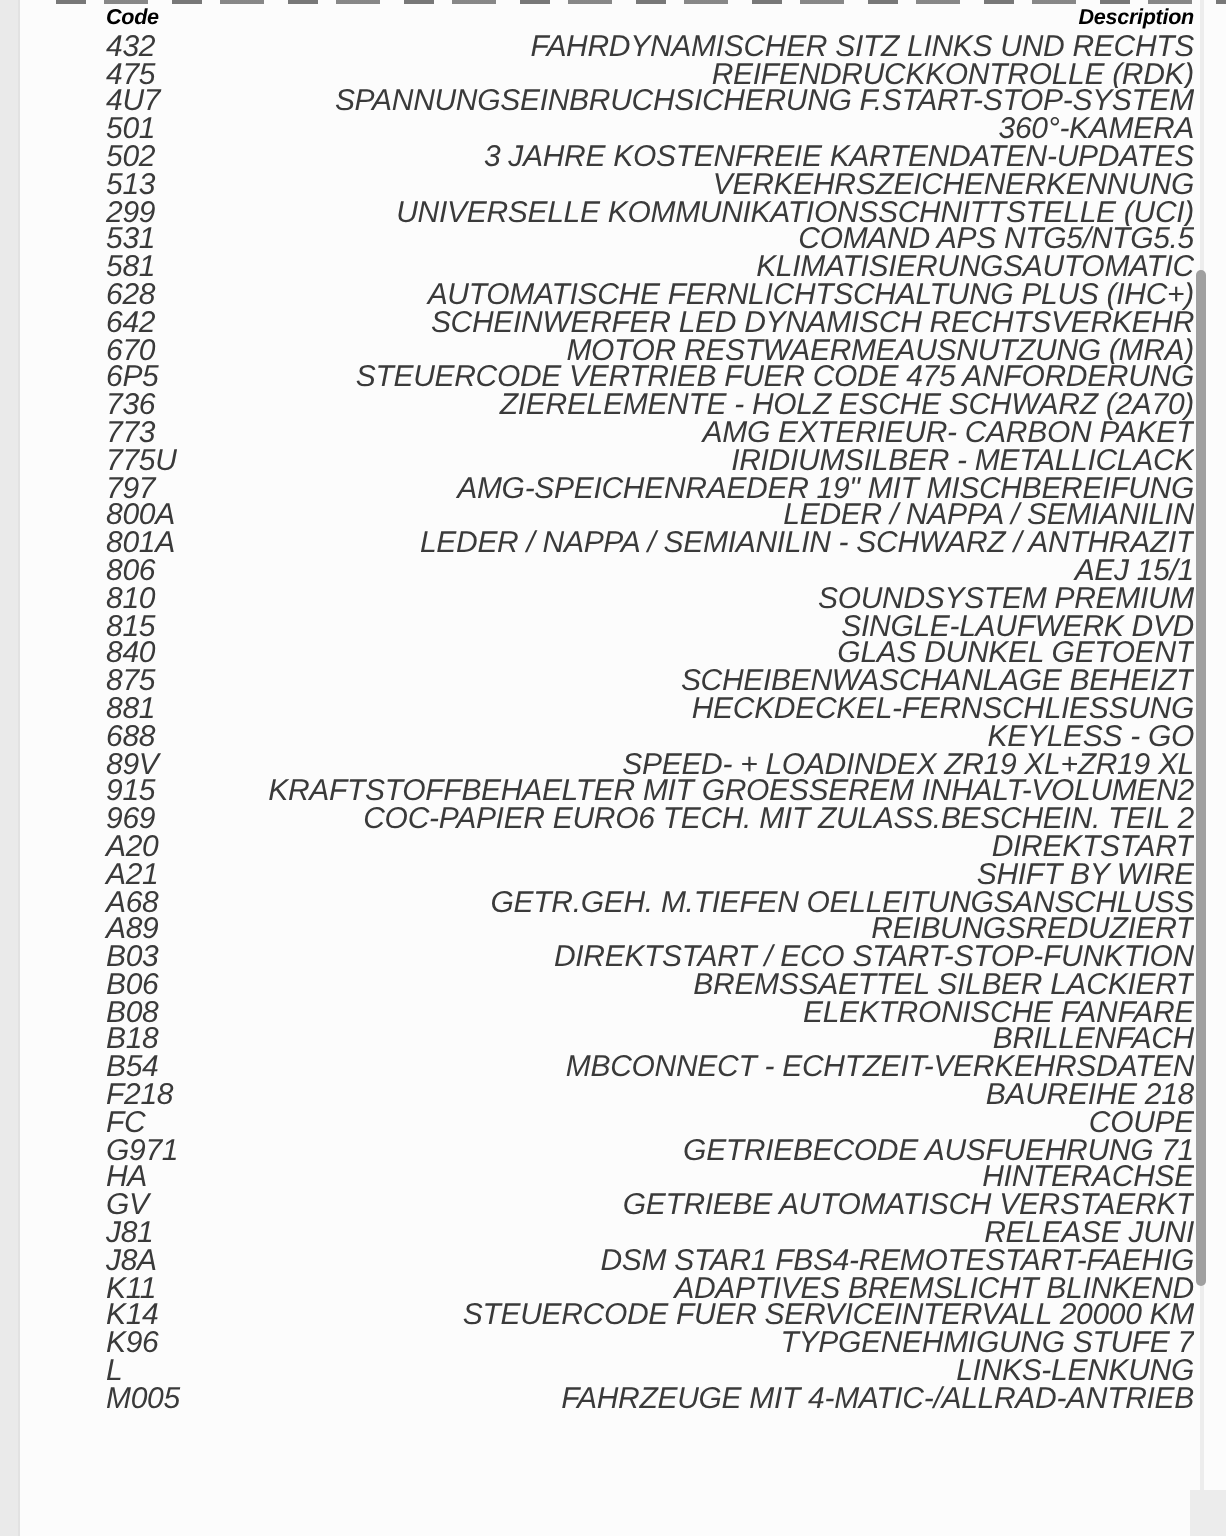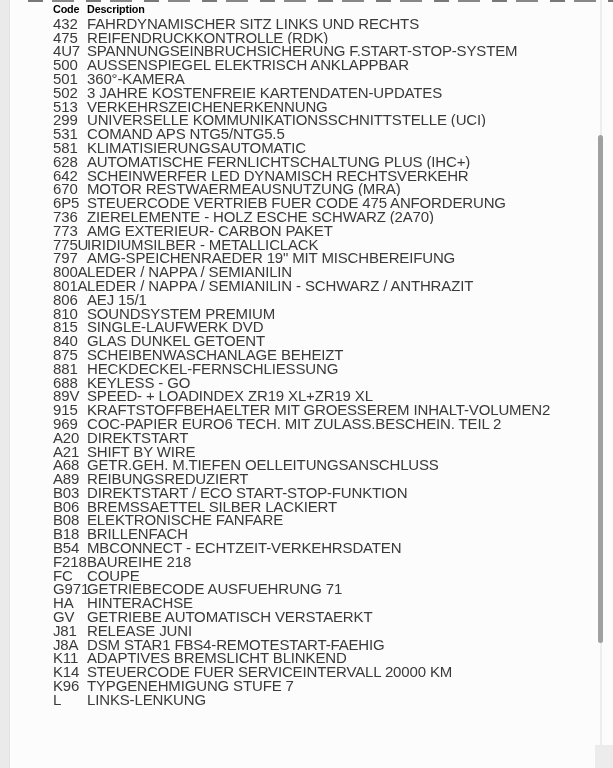--- a/index.html
+++ b/index.html
@@ -27,38 +27,39 @@
     height: 2px;
     background: repeating-linear-gradient(90deg,
       #575757 0px, #575757 15px,
       transparent 15px, transparent 24px,
       #6a6a6a 24px, #6a6a6a 46px,
       transparent 46px, transparent 58px);
     opacity: 0.8;
   }
   .code-table {
     position: absolute;
-    left: 53px; top: 3px; right: 16px;
+    left: 53px; top: 3px; right: 16px; font-style: italic;
   }
   .t-row {
     display: flex;
     height: 13.8px;
     line-height: 13.8px;
     font-size: 15px;
     letter-spacing: -0.15px;
     color: #3a3a3a;
     white-space: nowrap;
   }
   .t-row .cell-code {
     flex: 0 0 34px;
     width: 34px;
   }
   .t-row .cell-desc {
     flex: 1 1 auto;
     overflow: hidden;
+    text-align: right;
   }
   .t-row.header-row {
     font-weight: bold;
     color: #000;
     font-size: 10.8px;
   }
   .scrollbar-track {
     position: absolute;
     left: 600px; top: 0;
     width: 2px; height: 768px;
@@ -99,24 +100,20 @@
     <span class="cell-code">475</span>
     <span class="cell-desc">REIFENDRUCKKONTROLLE (RDK)</span>
   </div>
 
 
   <div class="t-row">
     <span class="cell-code">4U7</span>
     <span class="cell-desc">SPANNUNGSEINBRUCHSICHERUNG F.START-STOP-SYSTEM</span>
   </div>
 
-  <div class="t-row">
-    <span class="cell-code">500</span>
-    <span class="cell-desc">AUSSENSPIEGEL ELEKTRISCH ANKLAPPBAR</span>
-  </div>
 
   <div class="t-row">
     <span class="cell-code">501</span>
     <span class="cell-desc">360°-KAMERA</span>
   </div>
 
   <div class="t-row">
     <span class="cell-code">502</span>
     <span class="cell-desc">3 JAHRE KOSTENFREIE KARTENDATEN-UPDATES</span>
   </div>
@@ -336,18 +333,22 @@
   <div class="t-row">
     <span class="cell-code">K96</span>
     <span class="cell-desc">TYPGENEHMIGUNG STUFE 7</span>
   </div>
 
   <div class="t-row">
     <span class="cell-code">L</span>
     <span class="cell-desc">LINKS-LENKUNG</span>
   </div>
 
+  <div class="t-row">
+    <span class="cell-code">M005</span>
+    <span class="cell-desc">FAHRZEUGE MIT 4-MATIC-/ALLRAD-ANTRIEB</span>
+  </div>
 </div>
 </div>
 
 <div class="scrollbar-track"></div>
 <div class="scrollbar-thumb"></div>
 <div class="scroll-corner"></div>
 
 </body></html>

